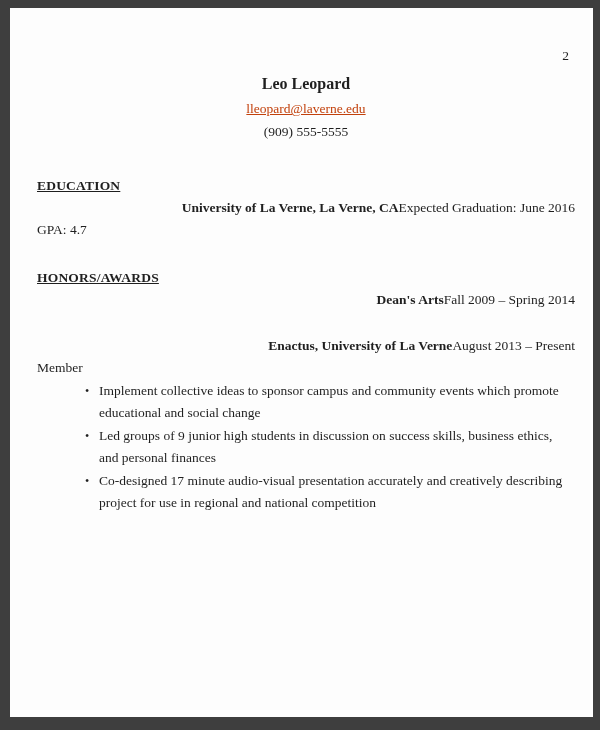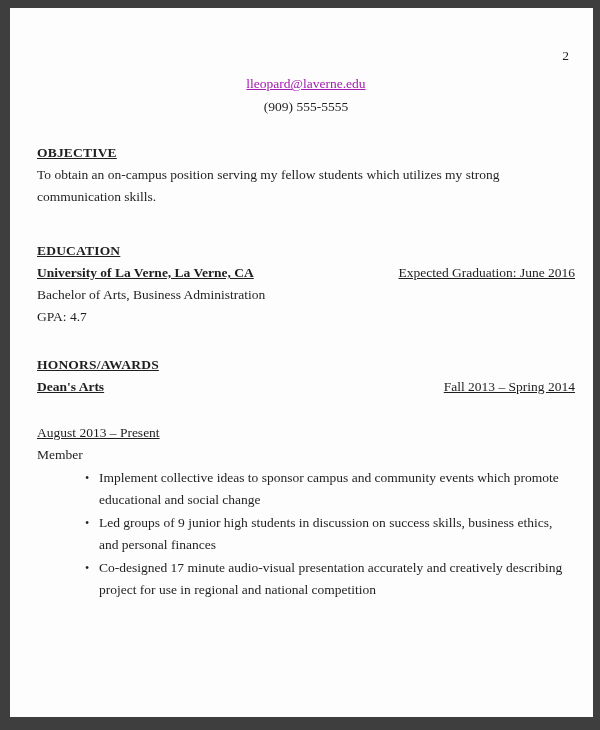--- a/index.html
+++ b/index.html
@@ -33,40 +33,39 @@
     margin-top: 8px;
     line-height: 23px;
     font-size: 13.5px;
   }
   .resume-header .name {
     font-size: 16px;
     font-weight: bold;
     margin: 0 0 2px 0;
   }
   .email-link {
-    color: #a21caf;
+    color: #c2410c;
     text-decoration: underline;
     cursor: pointer;
   }
   .section {
     margin-top: 26px;
     font-size: 13.5px;
     line-height: 22px;
   }
   .section-title {
     font-weight: bold;
     text-decoration: underline;
     font-size: 13.5px;
     letter-spacing: 0.2px;
   }
   .row {
     display: flex;
-    justify-content: space-between;
+    justify-content: flex-end;
     align-items: baseline;
-    text-decoration: underline;
   }
   .bold { font-weight: bold; }
   .italic { }
   .bullets {
     list-style: none;
     margin: 1px 0 0 0;
     padding: 0 0 0 48px;
   }
   .bullets li {
     position: relative;
@@ -86,51 +85,48 @@
 </style>
 </head>
 <body>
 
 <div class="frame">
   <div class="inner">
 
     <div class="page-number">2</div>
 
     <header class="resume-header">
+      <div class="name">Leo Leopard</div>
       <div>
         <a class="email-link">lleopard@laverne.edu</a>
       </div>
       <div>(909) 555-5555</div>
     </header>
 
-    <section class="section sec-objective">
-      <div class="section-title">OBJECTIVE</div>
-      <div>To obtain an on-campus position serving my fellow students which utilizes my strong communication skills.</div>
-    </section>
 
     <section class="section sec-education">
       <div class="section-title">EDUCATION</div>
       <div class="row">
         <span class="bold">University of La Verne, La Verne, CA</span>
         <span>Expected Graduation: June 2016</span>
       </div>
-      <div>Bachelor of Arts, Business Administration</div>
       <div>GPA: 4.7</div>
     </section>
 
     <section class="section sec-honors">
       <div class="section-title">HONORS/AWARDS</div>
       <div class="row">
         <span class="bold">Dean's Arts</span>
-        <span>Fall 2013 – Spring 2014</span>
+        <span>Fall 2009 – Spring 2014</span>
       </div>
     </section>
 
     <section class="section sec-involvement">
       <div class="row">
+        <span class="bold">Enactus, University of La Verne</span>
         <span>August 2013 – Present</span>
       </div>
       <div class="italic">Member</div>
       <ul class="bullets">
         <li>
           <span class="dot">•</span>
           <span>Implement collective ideas to sponsor campus and community events which promote educational and social change</span>
         </li>
         <li>
           <span class="dot">•</span>

